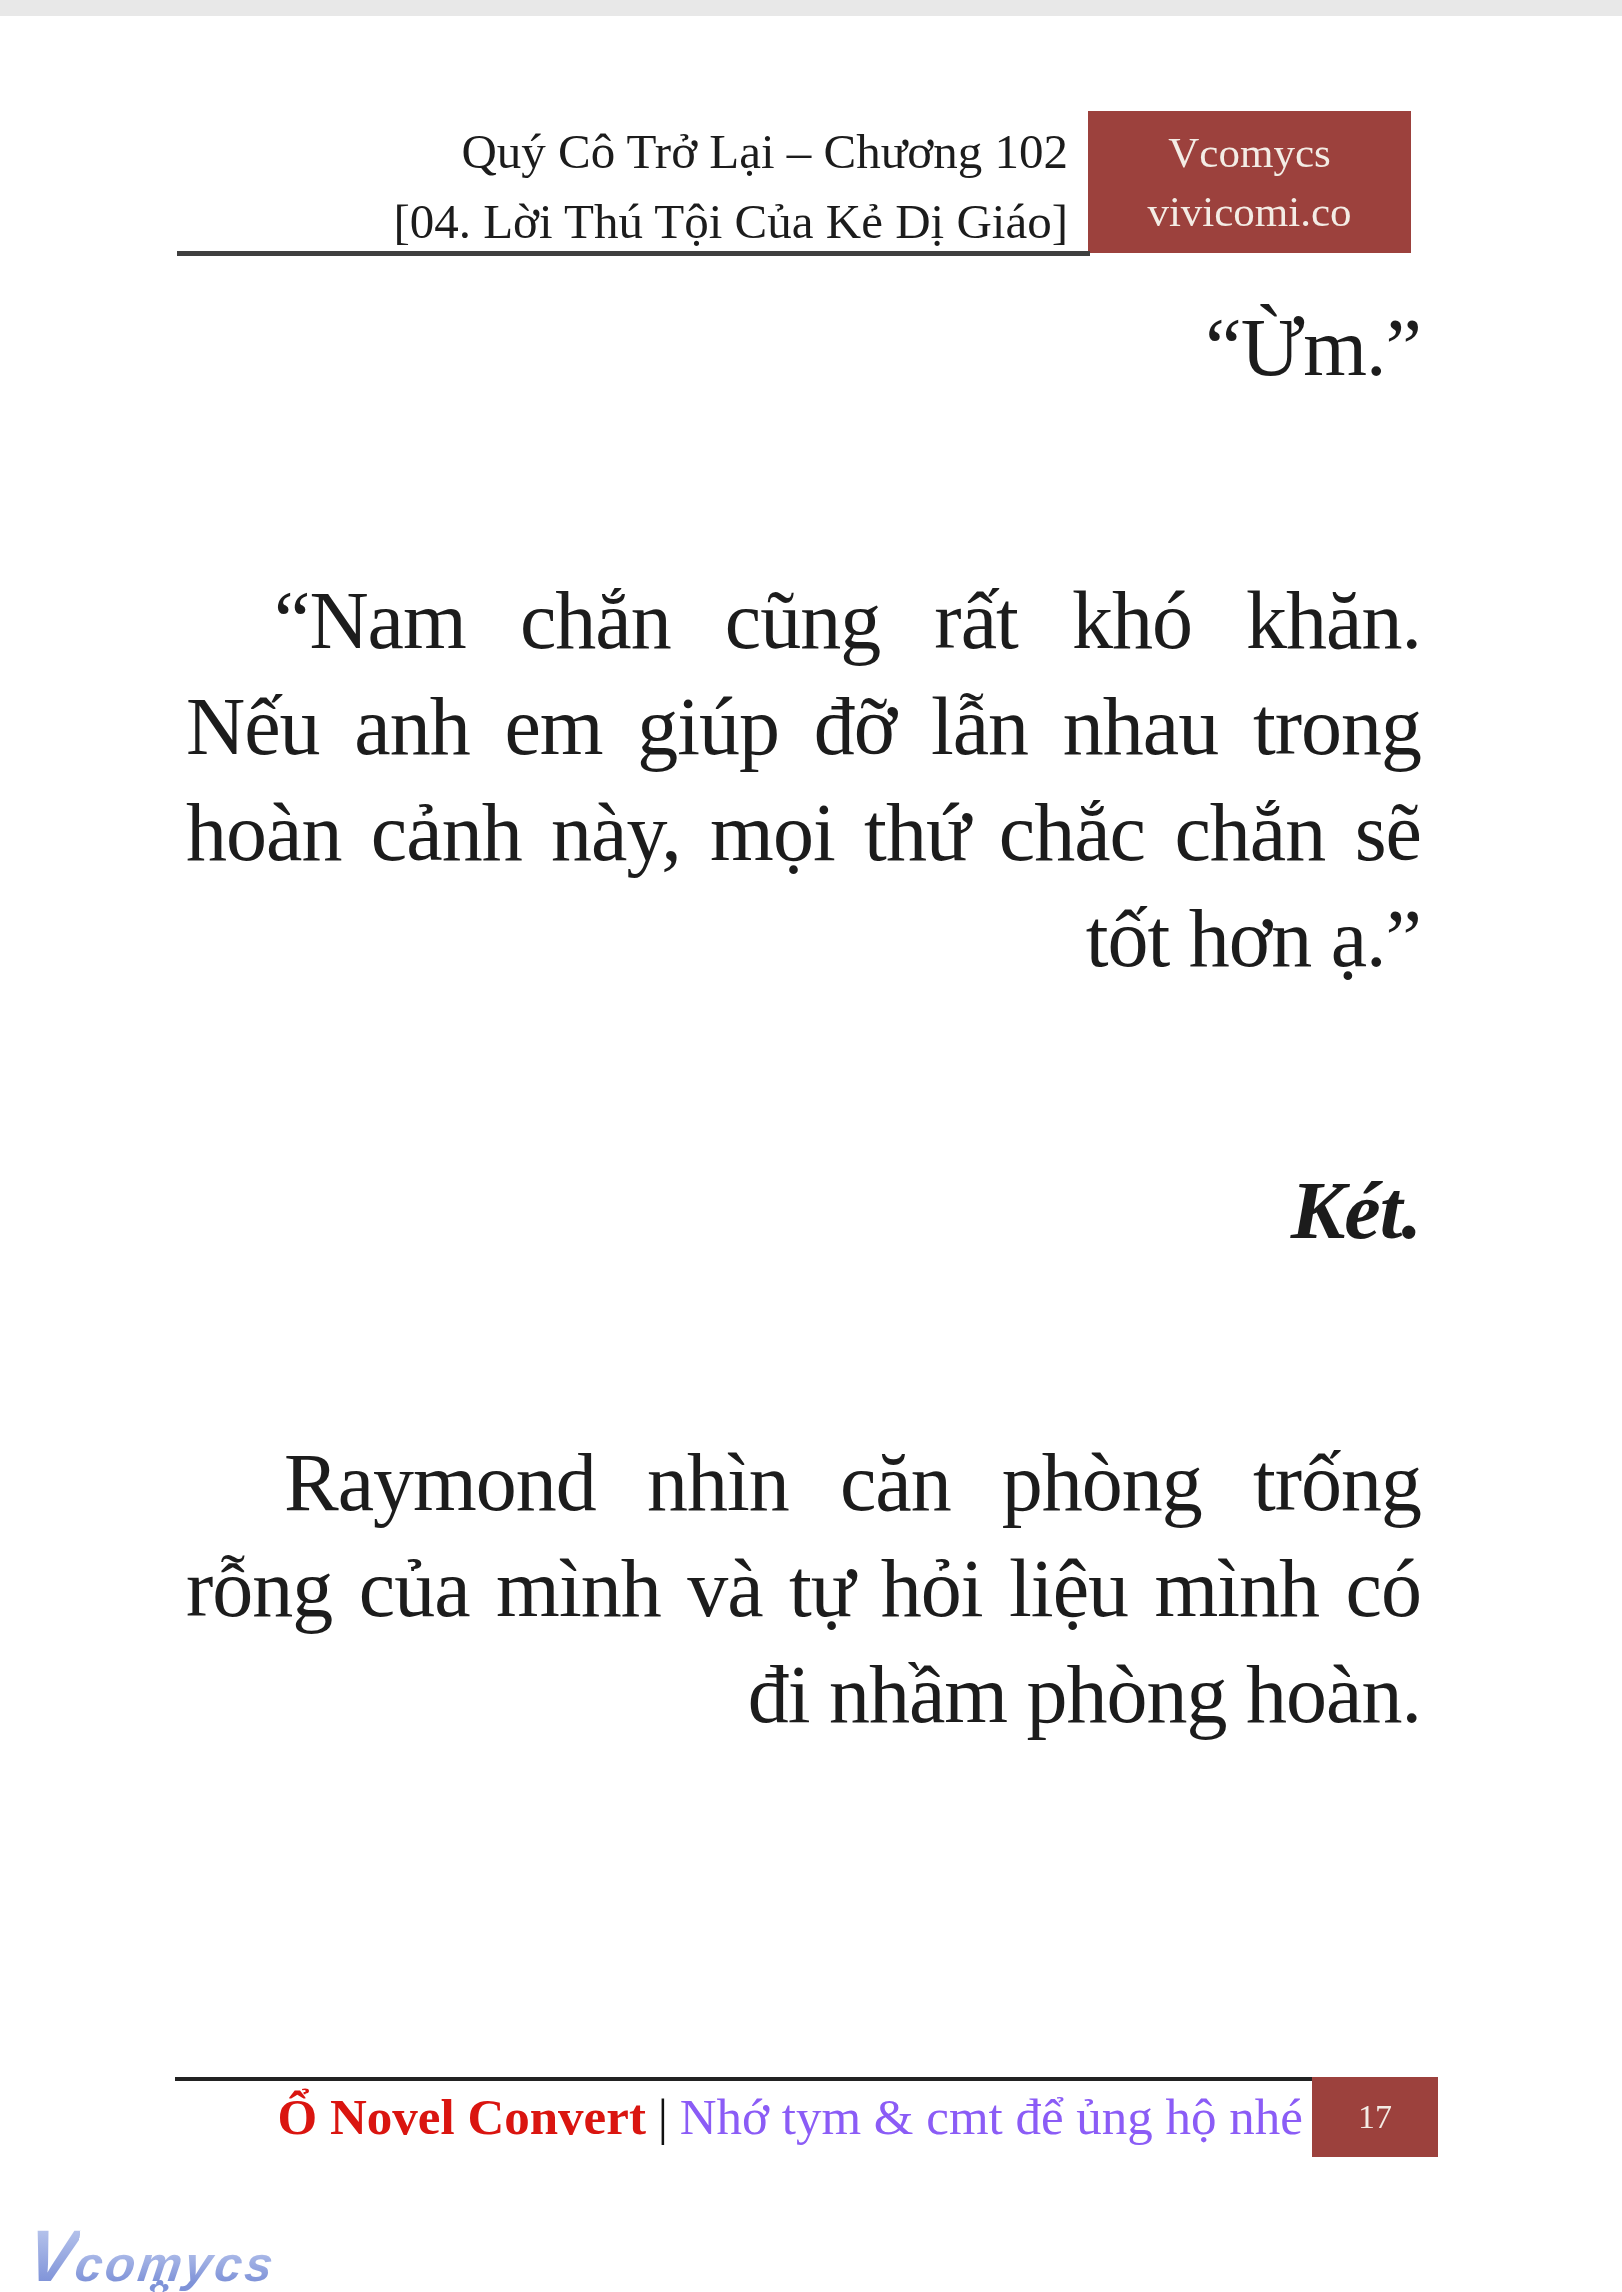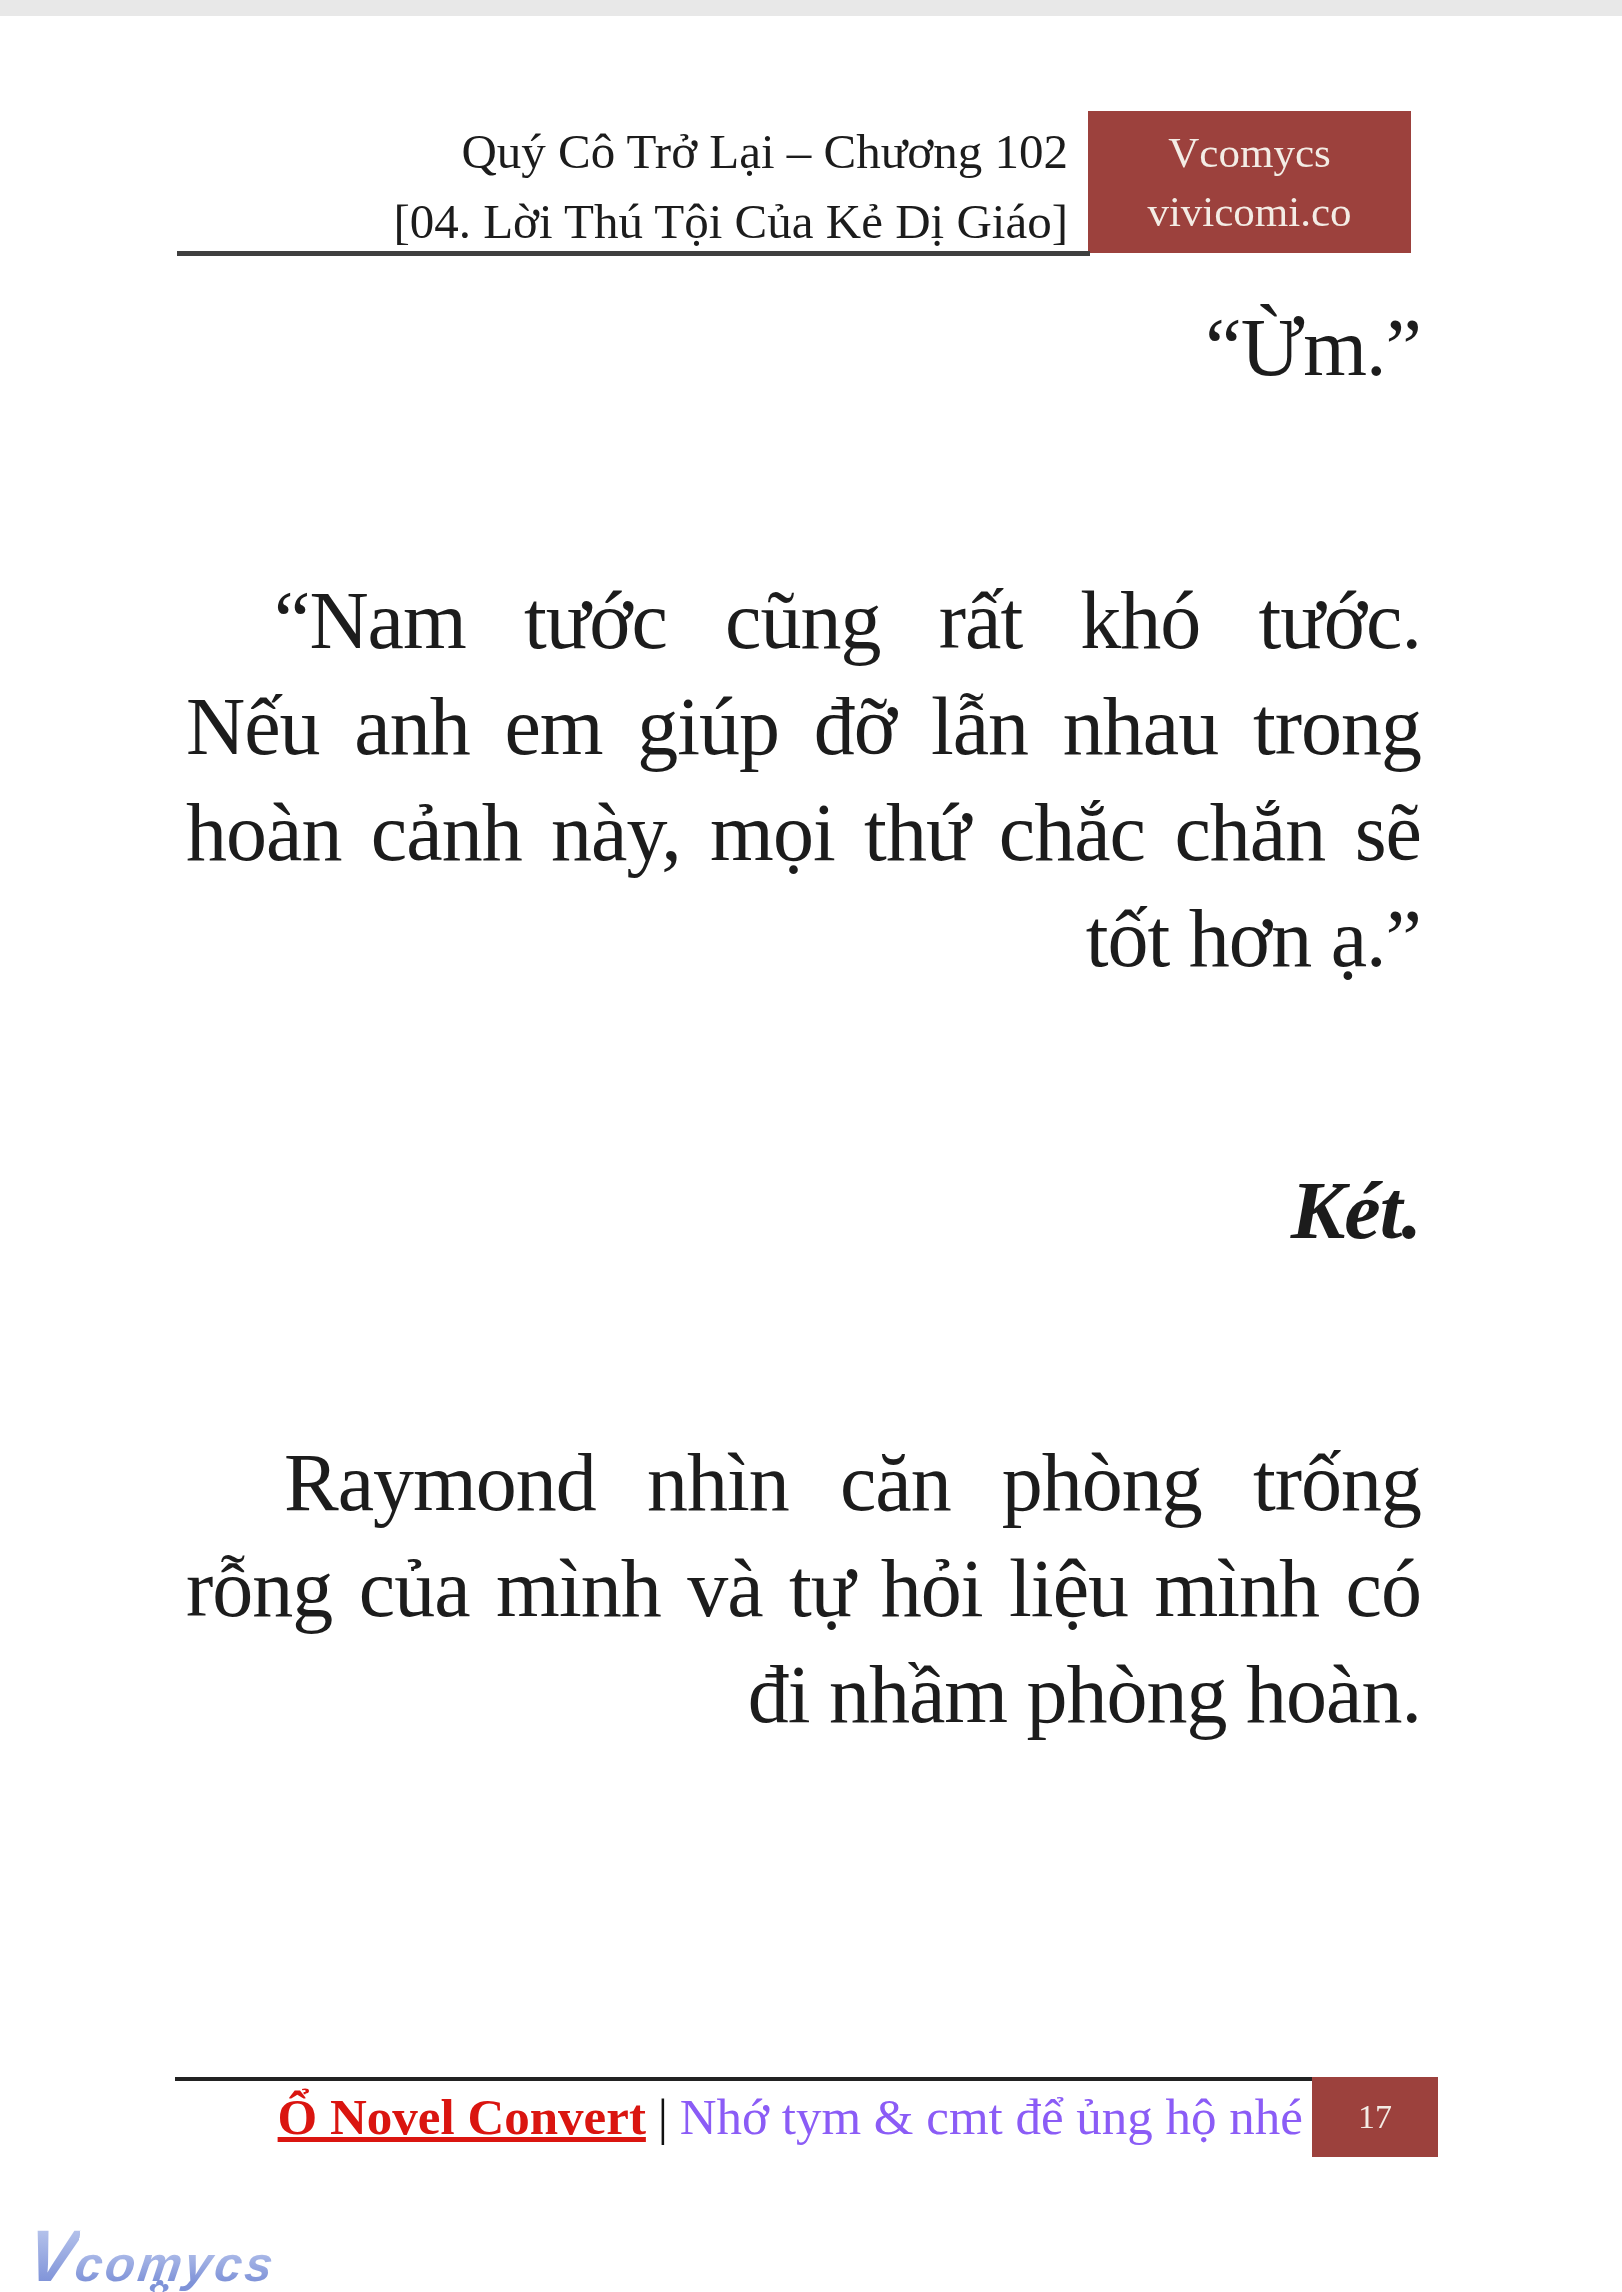--- a/index.html
+++ b/index.html
@@ -45,21 +45,21 @@
   .p4{top:1414px;}
   
   .footer-rule{
     position:absolute;left:175px;top:2061px;width:1137px;height:3.9px;
     background:#222222;
   }
   .footer-line{
     position:absolute;right:319px;top:2070px;left:186px;
     font-size:51px;line-height:63px;text-align:right;white-space:nowrap;
   }
-  .footer-brand{color:var(--brand-red,#da1510);font-weight:bold;text-decoration:underline;}
+  .footer-brand{color:var(--brand-red,#da1510);font-weight:bold;}
   .footer-sep{color:#111;padding:0 11.8px;font-weight:normal;}
   .footer-msg{color:#8b5cf6;}
   .page-number-box{
     position:absolute;left:1312px;top:2061px;width:126px;height:80px;
     background:var(--accent-red-box,#9c413d);
     color:var(--badge-text,#f3ece5);
     font-size:34px;display:flex;align-items:center;justify-content:center;
   }
   
   .logo{
@@ -100,21 +100,21 @@
     <div>vivicomi.co</div>
   </div>
 
   <div class="header-rule"></div>
 
   <div class="para p1">
     <div class="lline indent100">“Ừm.”</div>
   </div>
 
   <div class="para p2">
-    <div class="jline indent90">“Nam tước cũng rất khó tước.</div>
+    <div class="jline indent90">“Nam chắn cũng rất khó khăn.</div>
     <div class="jline">Nếu anh em giúp đỡ lẫn nhau trong</div>
     <div class="jline">hoàn cảnh này, mọi thứ chắc chắn sẽ</div>
     <div class="lline">tốt hơn ạ.”</div>
   </div>
 
   <div class="para p3">
     <div class="lline indent100">Két.</div>
   </div>
 
   <div class="para p4">

